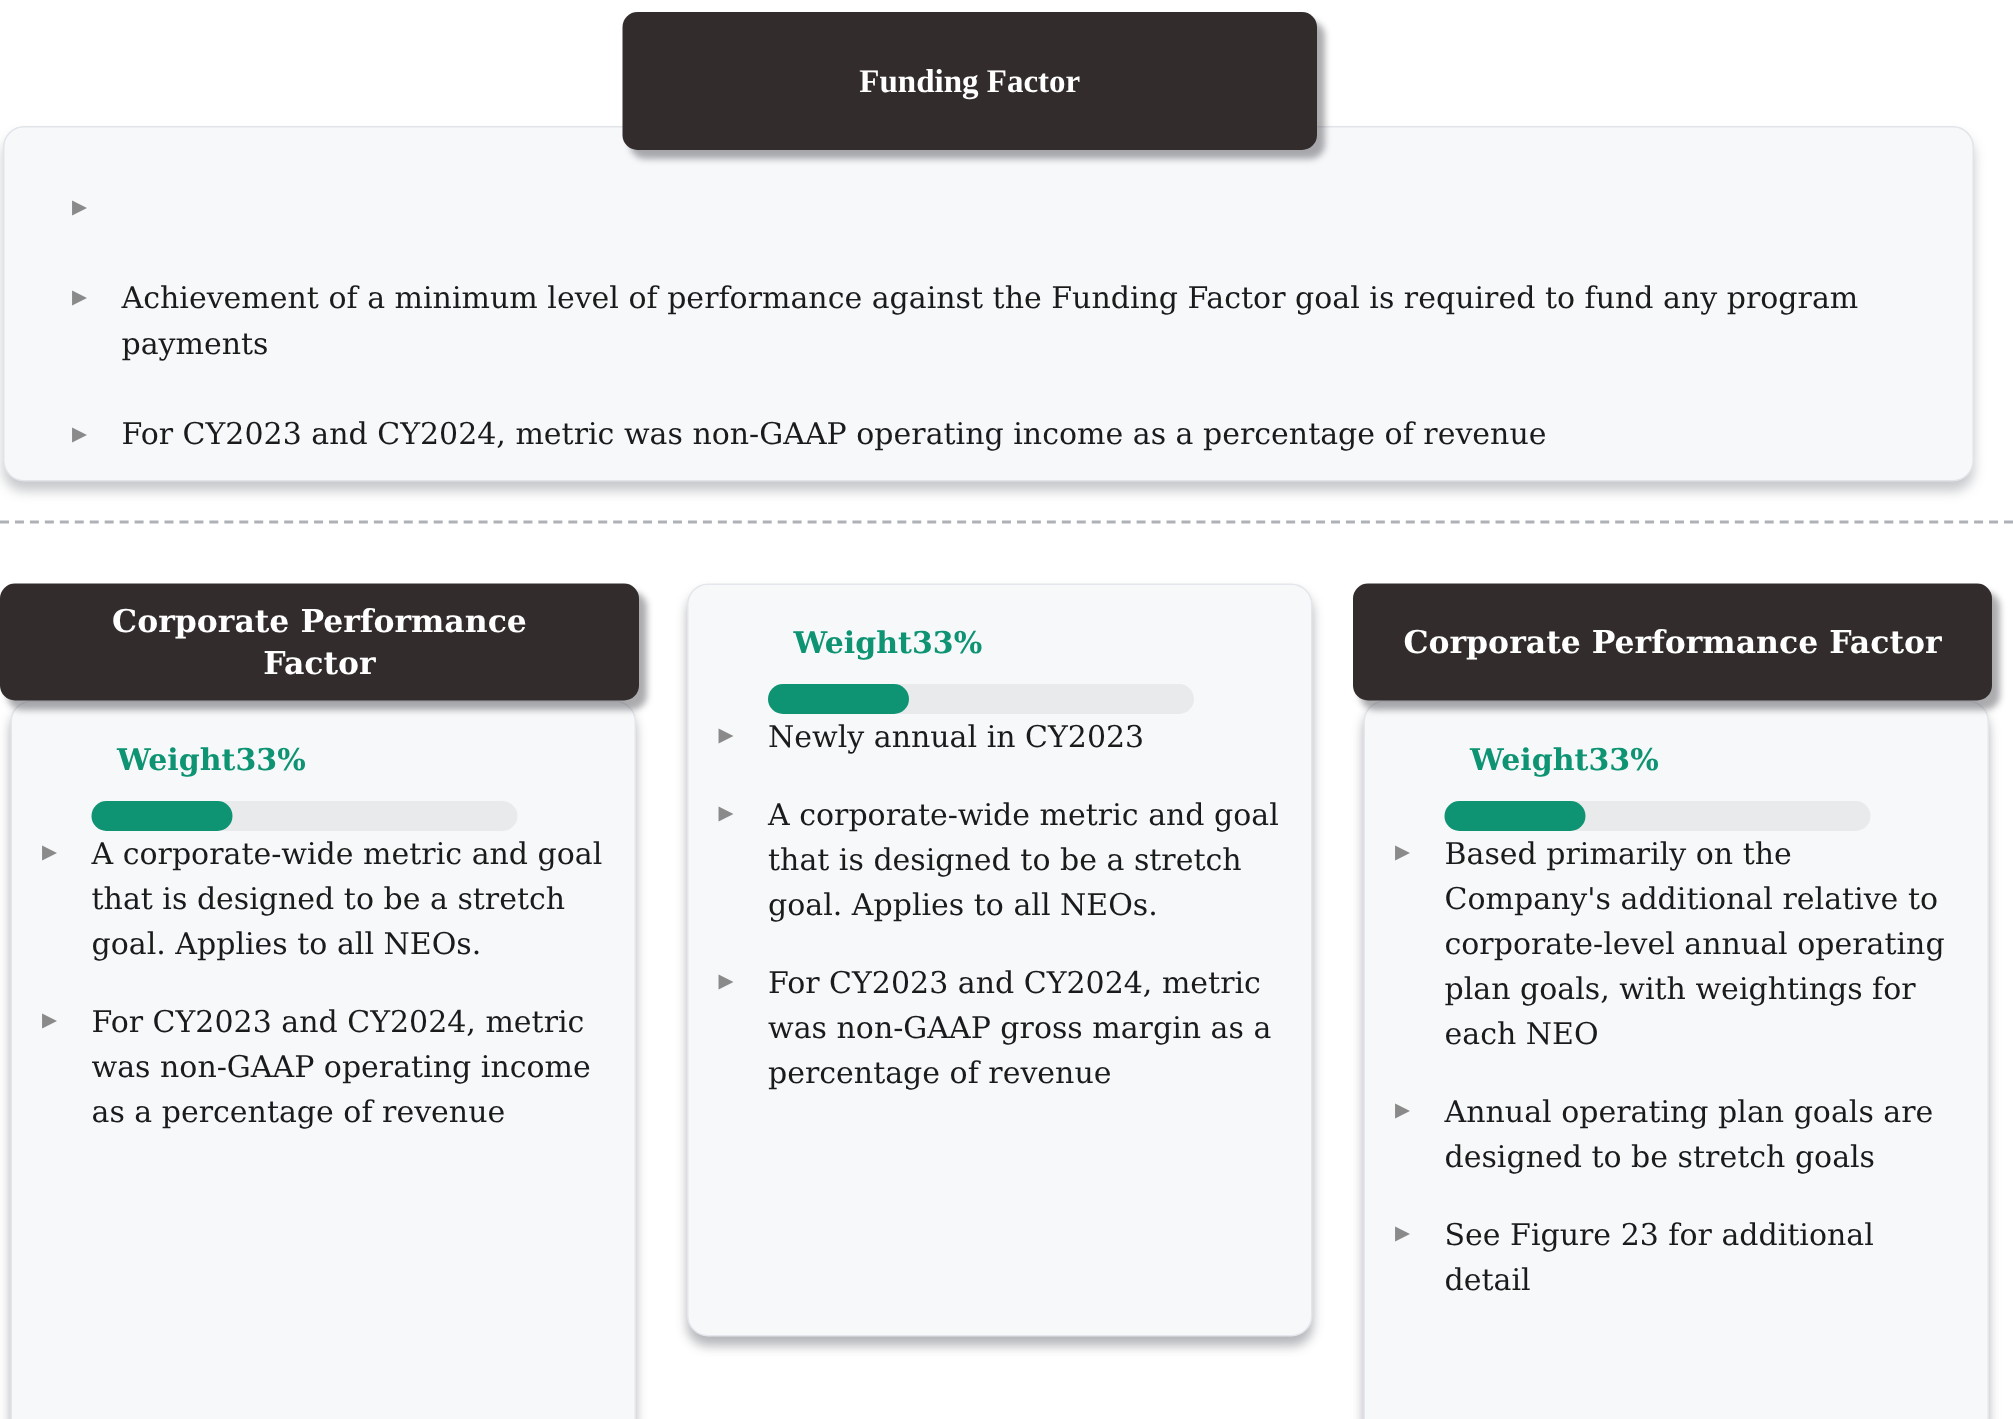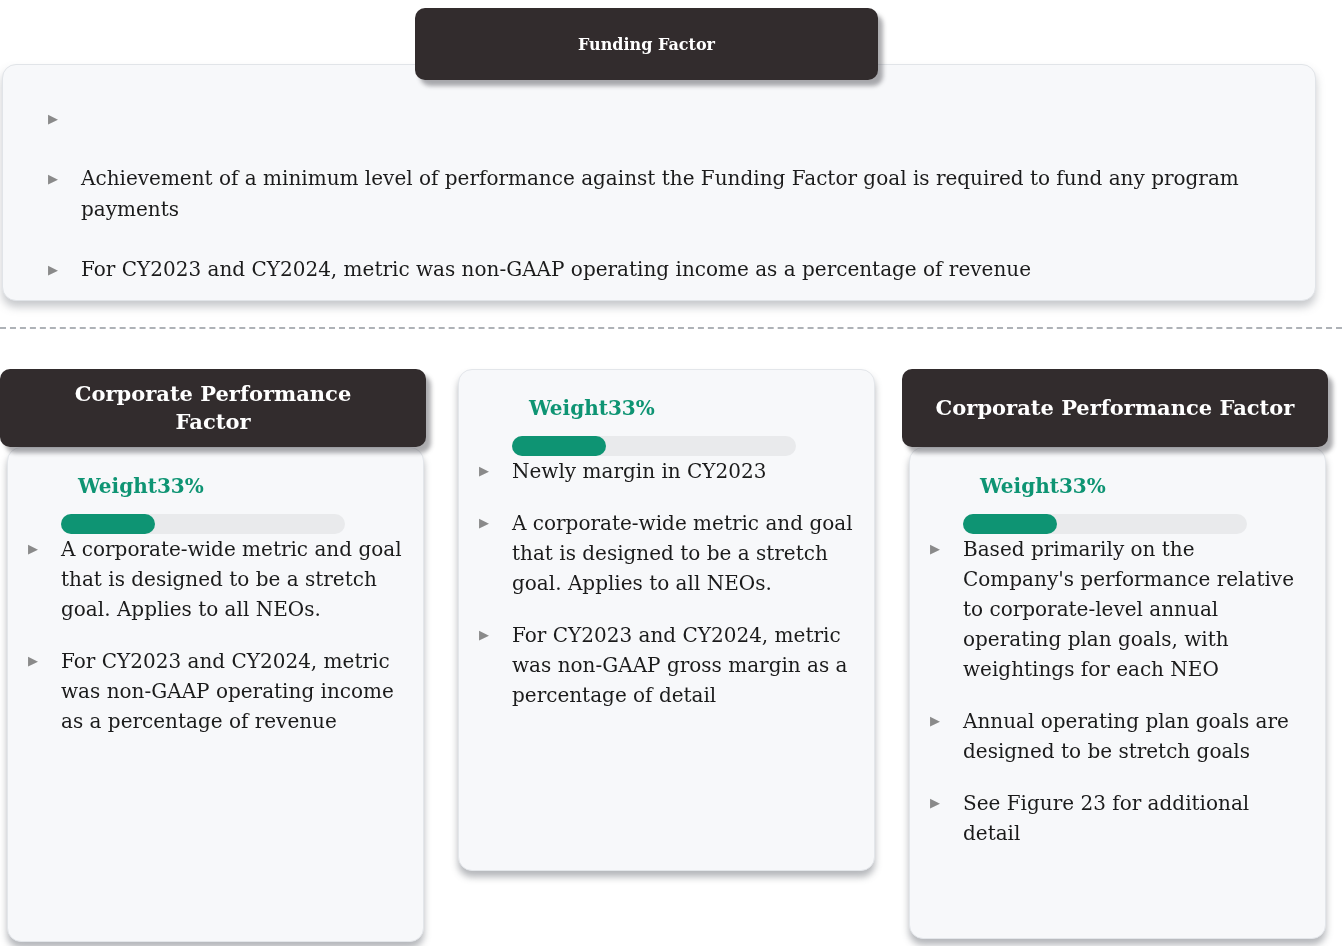--- a/index.html
+++ b/index.html
@@ -17,23 +17,24 @@
     background:var(--header-bg,#322c2d);
     color:var(--header-text,#ffffff);
     border-radius:10px;
     display:flex;align-items:center;justify-content:center;
     text-align:center;
     font-weight:bold;
     box-shadow:5px 6px 4px rgba(70,70,78,.45);
     position:relative;z-index:2;
   }
   .funding-header{
-    width:463px;height:72px;
+    width:463px;height:92px;
     margin:8px 0 0 415px;
-    font-size:16px;
+    font-size:22px;
+    font-family:Liberation Serif, serif;
   }
 
   
   .panel{
     position:relative;z-index:1;
     margin:-16px 26px 0 2px;
     height:237px;box-sizing:border-box;
     background:var(--panel-bg,#f7f8fa);
     border:1px solid #e1e4e8;
     border-radius:14px;
@@ -165,50 +166,50 @@
         <div class="weight-row">
           <span>Weight</span>
           <span>33%</span>
         </div>
         <div class="weight-track">
           <div class="weight-fill" style="width: 33%;"></div>
         </div>
         <ul class="bullets card-bullets">
           <li>
             <span class="marker">▶</span>
-            <span class="btext">Newly margin in CY2023</span>
+            <span class="btext">Newly annual in CY2023</span>
           </li>
           <li>
             <span class="marker">▶</span>
             <span class="btext">A corporate-wide metric and goal that is designed to be a stretch goal. Applies to all NEOs.</span>
           </li>
           <li>
             <span class="marker">▶</span>
-            <span class="btext">For CY2023 and CY2024, metric was non-GAAP gross margin as a percentage of detail</span>
+            <span class="btext">For CY2023 and CY2024, metric was non-GAAP gross margin as a percentage of revenue</span>
           </li>
         </ul>
       </div>
     </div>
 
     <div class="col col3">
       <div class="dark-box factor-header">
         <span class="htext">Corporate Performance Factor</span>
       </div>
       <div class="factor-card">
         <div class="weight-row">
           <span>Weight</span>
           <span>33%</span>
         </div>
         <div class="weight-track">
           <div class="weight-fill" style="width: 33%;"></div>
         </div>
         <ul class="bullets card-bullets">
           <li>
             <span class="marker">▶</span>
-            <span class="btext">Based primarily on the Company's performance relative to corporate-level annual operating plan goals, with weightings for each NEO</span>
+            <span class="btext">Based primarily on the Company's additional relative to corporate-level annual operating plan goals, with weightings for each NEO</span>
           </li>
           <li>
             <span class="marker">▶</span>
             <span class="btext">Annual operating plan goals are designed to be stretch goals</span>
           </li>
           <li>
             <span class="marker">▶</span>
             <span class="btext">See Figure 23 for additional detail</span>
           </li>
         </ul>

